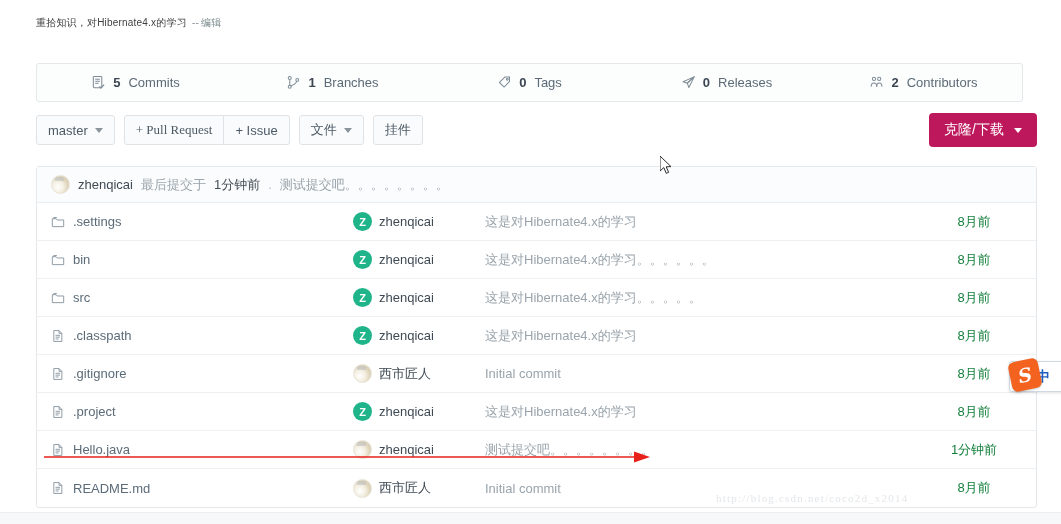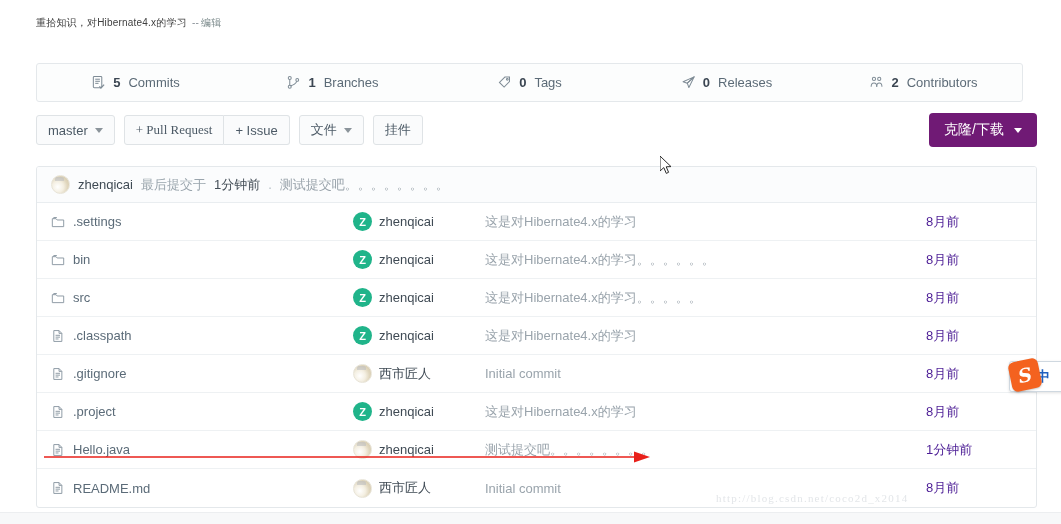--- a/index.html
+++ b/index.html
@@ -121,21 +121,21 @@
     border-right: 4px solid transparent;
     border-top: 5px solid #8b949b;
     margin-left: 1px;
   }
   .clone-btn {
     position: absolute;
     right: 24px;
     top: 113px;
     height: 34px;
     padding: 0 15px;
-    background: #701a75;
+    background: #be185d;
     color: #ffffff;
     font-size: 14px;
     border: none;
     border-radius: 4px;
     display: inline-flex;
     align-items: center;
     gap: 9px;
     cursor: pointer;
     white-space: nowrap;
   }
@@ -253,23 +253,23 @@
   .col-msg {
     flex: 1 1 auto;
     color: #9aa4ac;
     overflow: hidden;
     white-space: nowrap;
     text-overflow: ellipsis;
     padding-right: 10px;
   }
   .col-time {
     width: 110px;
-    text-align: left;
+    text-align: center;
     padding-right: 14px;
-    color: #4c1d95;
+    color: #15803d;
     white-space: nowrap;
     box-sizing: border-box;
   }
   .type-icon {
     width: 14px;
     height: 15px;
     display: inline-flex;
     align-items: center;
     justify-content: center;
     color: #8d99a3;

